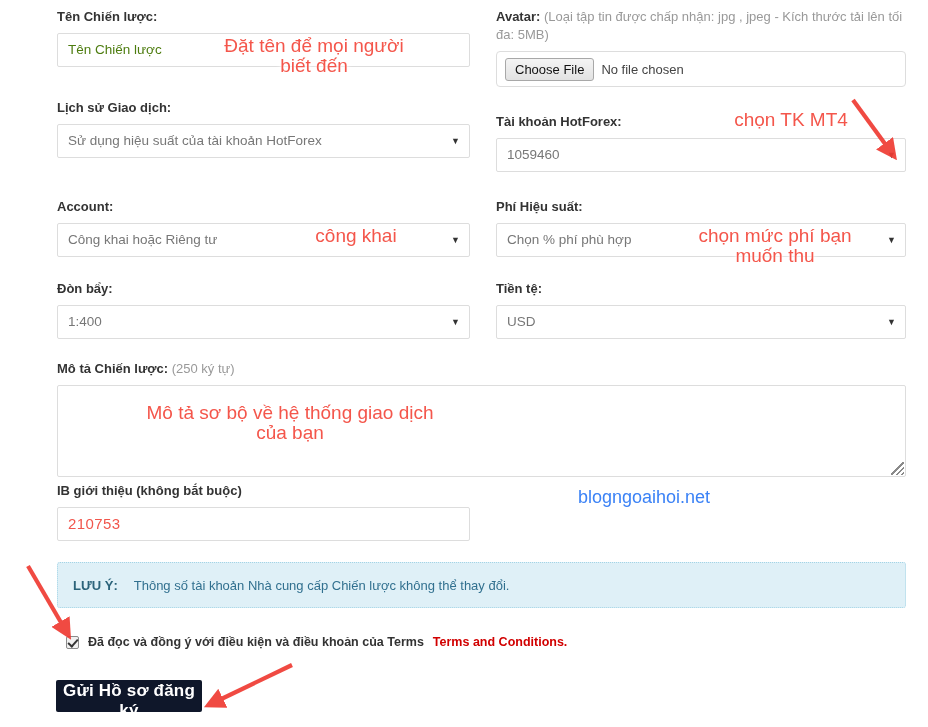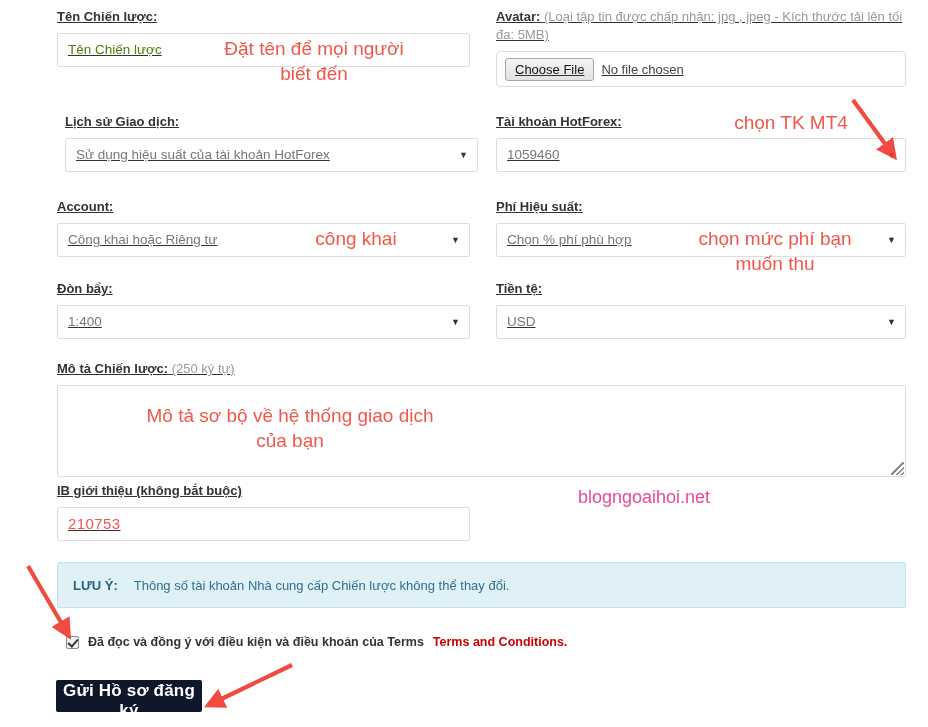--- a/index.html
+++ b/index.html
@@ -17,21 +17,20 @@
     overflow: hidden;
   }
   .form-wrap {
     position: absolute;
     left: 0; top: 0;
     width: 928px;
     height: 727px;
   }
   .field {
     position: absolute;
-    text-decoration: underline;
   }
   .f-label {
     font-size: 13px;
     font-weight: bold;
     color: #333333;
     margin-bottom: 7px;
     line-height: 18px;
     white-space: nowrap;
   }
   .f-label .sub {
@@ -183,31 +182,31 @@
     font-family: "Liberation Sans", sans-serif;
     font-size: 17px;
     font-weight: bold;
     cursor: pointer;
     letter-spacing: 0.2px;
   }
   .annot {
     position: absolute;
     color: #f4564b;
     font-size: 19px;
-    line-height: 25px;
+    line-height: 20px;
     text-align: center;
     text-shadow: 0 0 6px #ffffff, 0 0 4px #ffffff, 0 0 2px #ffffff;
     white-space: pre-line;
     pointer-events: none;
   }
   .watermark {
     position: absolute;
     left: 578px;
     top: 487px;
-    color: #ec4899;
+    color: #3b82f6;
     font-size: 18px;
     text-shadow: 0 0 5px #ffffff, 0 0 3px #ffffff;
   }
   .arrow-layer {
     position: absolute;
     left: 0; top: 0;
     width: 928px; height: 727px;
     pointer-events: none;
   }
 </style>
@@ -225,21 +224,21 @@
     <div class="f-label wrap">
       <span>Avatar:</span>
       <span class="sub">(Loại tập tin được chấp nhận: jpg , jpeg - Kích thước tải lên tối đa: 5MB)</span>
     </div>
     <div class="file-ctrl">
       <span class="file-btn">Choose File</span>
       <span class="file-name">No file chosen</span>
     </div>
   </div>
 
-  <div class="field" style="left:57px; top:113px; width:413px;margin-left:8px;">
+  <div class="field" style="left:57px; top:99px; width:413px;">
     <div class="f-label">Lịch sử Giao dịch:</div>
     <div class="ctrl select-ctrl">
       <span>Sử dụng hiệu suất của tài khoản HotForex</span>
       <span class="caret">▼</span>
     </div>
   </div>
 
   <div class="field" style="left:496px; top:113px; width:410px;">
     <div class="f-label">Tài khoản HotForex:</div>
     <div class="ctrl select-ctrl">

